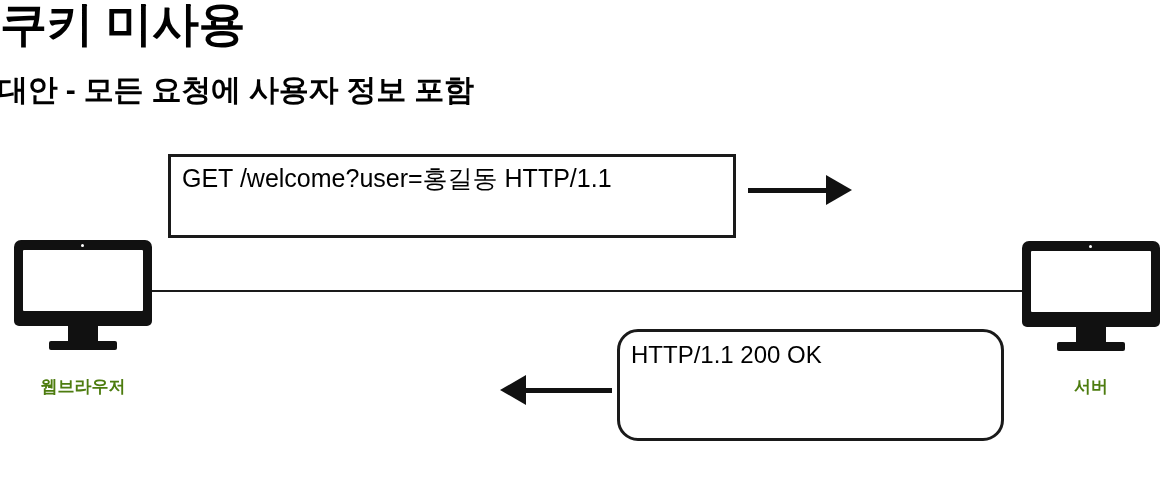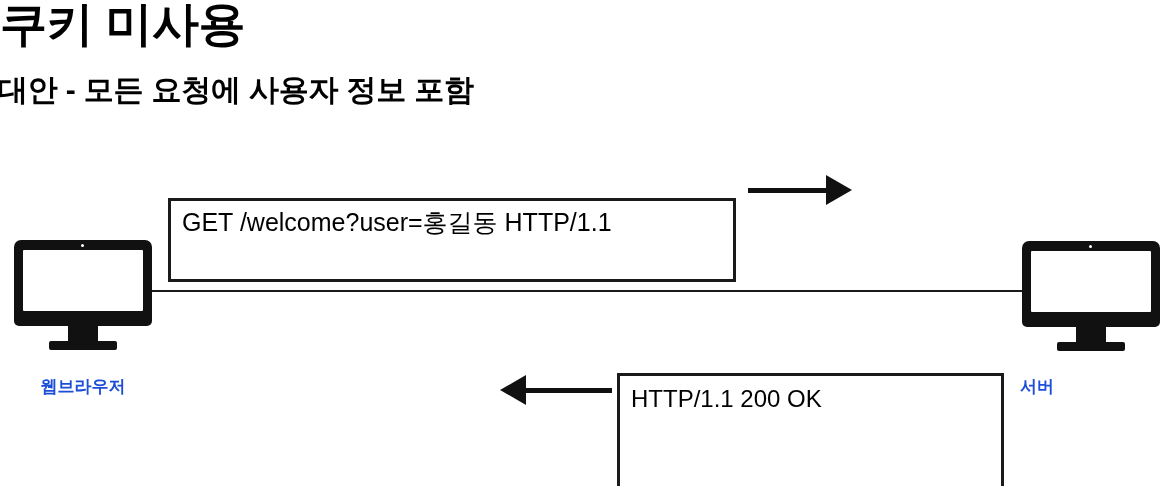--- a/index.html
+++ b/index.html
@@ -74,39 +74,38 @@
     position: absolute;
     background: #111111;
     border-radius: 2px;
   }
 
   
   .device-label {
     position: absolute;
     font-size: 17px;
     font-weight: bold;
-    color: #1d4ed8;
+    color: #4d7c0f;
     white-space: nowrap;
     text-align: center;
   }
 
   
   .wire {
     position: absolute;
     background: #1a1a1a;
     height: 2px;
   }
 
   
   .msg-box {
     position: absolute;
     box-sizing: border-box;
     background: #ffffff;
     border: 3px solid #1a1a1a;
-    margin-top: 44px;
   }
   .msg-line {
     position: absolute;
     white-space: nowrap;
     color: #000000;
   }
   .req-line {
     left: 11px;
     top: 6px;
     font-size: 25px;
@@ -183,32 +182,32 @@
   </div>
   <div class="device-label" style="left:14px; top:375px; width:138px;">웹브라우저</div>
 
   <div class="monitor" style="left:1022px; top:241px; width:138px; height:110px;">
     <div class="bezel" style="height:86px;"></div>
     <div class="screen" style="left:9px; top:10px; width:120px; height:61px;"></div>
     <div class="camdot" style="left:67px; top:4px;"></div>
     <div class="neck" style="left:54px; top:86px; width:30px; height:18px;"></div>
     <div class="foot" style="left:35px; top:101px; width:68px; height:9px;"></div>
   </div>
-  <div class="device-label" style="left:968px; top:375px; width:138px;">서버</div>
+  <div class="device-label" style="left:1022px; top:375px; width:138px;">서버</div>
 
   <div class="msg-box" style="left:168px; top:154px; width:568px; height:84px;">
     <div class="msg-line req-line">GET /welcome?user=홍길동 HTTP/1.1</div>
   </div>
 
   <div class="arrow arrow-right" style="left:748px; top:175px; width:104px; height:30px;">
     <div class="shaft"></div>
     <div class="head"></div>
   </div>
 
-  <div class="msg-box" style="left:617px; top:329px; width:387px; height:142px;">
+  <div class="msg-box" style="left:617px; top:329px; width:387px; height:112px;border-radius:21px;">
     <div class="msg-line resp-line1">HTTP/1.1 200 OK</div>
   </div>
 
   <div class="arrow arrow-left" style="left:500px; top:375px; width:112px; height:30px;">
     <div class="shaft"></div>
     <div class="head"></div>
   </div>
 
 </div>
 

